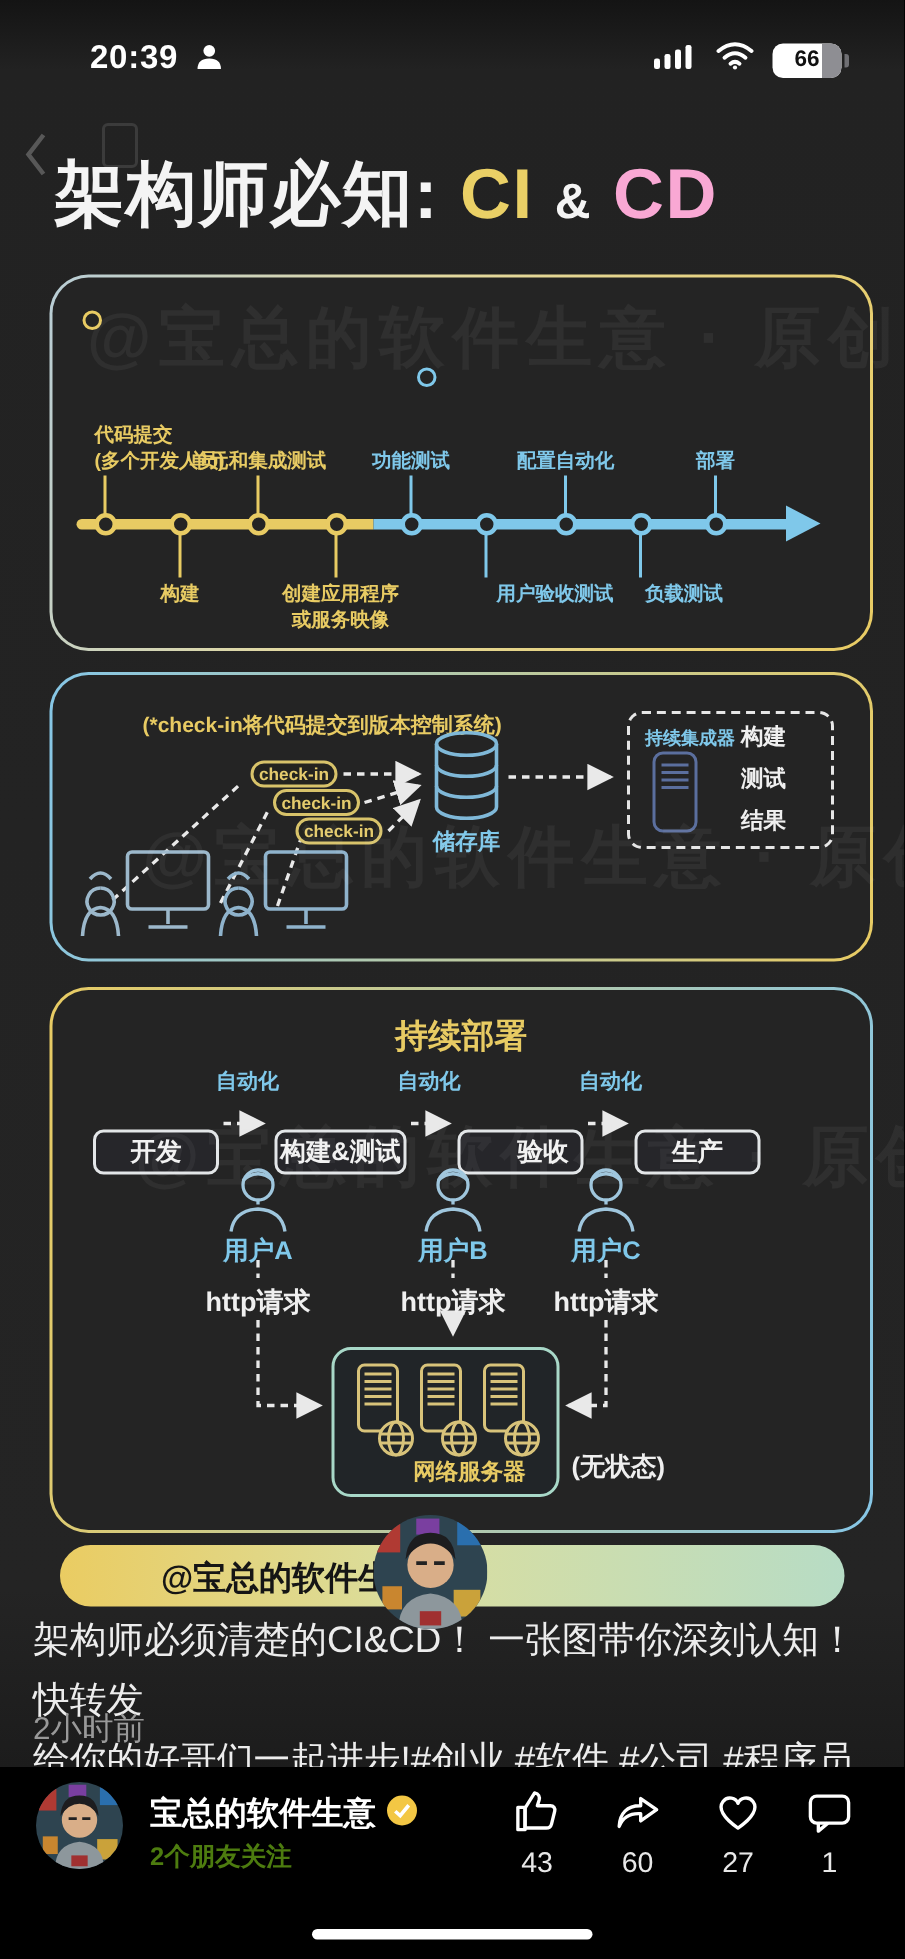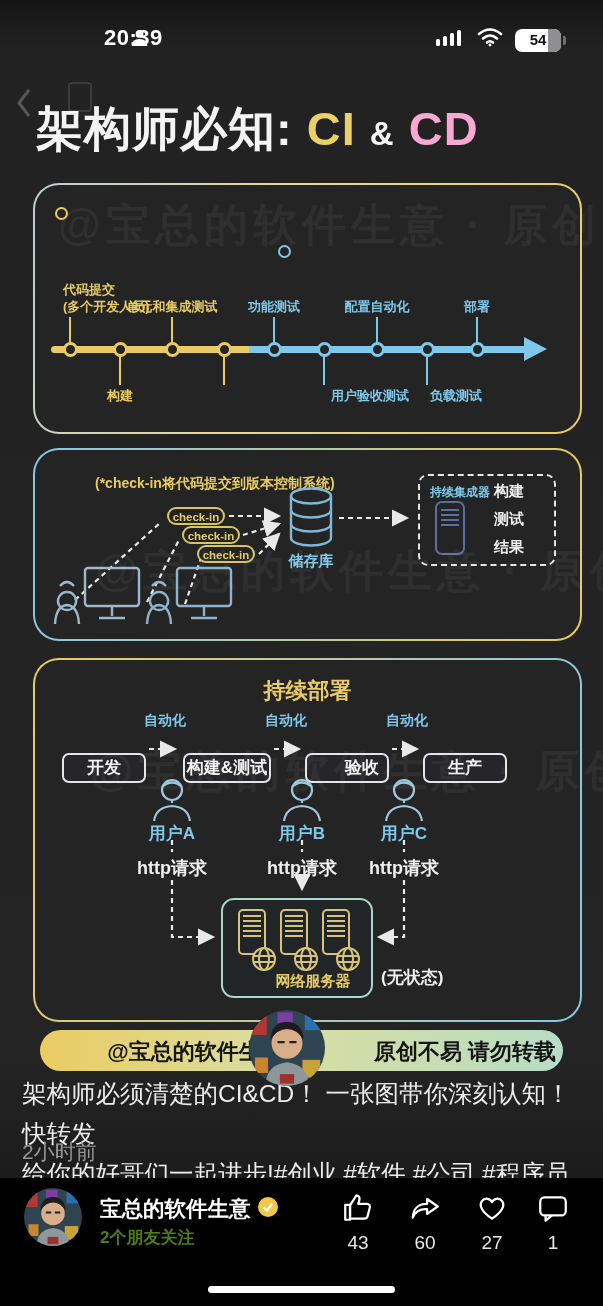--- a/index.html
+++ b/index.html
@@ -52,21 +52,21 @@
   .count{position:absolute;top:1232px;width:44px;text-align:center;color:#e8e8e8;font-size:19px;}
   .homebar{position:absolute;left:208px;top:1286px;width:187px;height:7px;border-radius:4px;background:#fff;}
   svg{display:block;}
 </style>
 </head>
 <body>
 
 <div class="screen">
   <div class="photo"></div>
 
-  <div class="abs time" style="left:60px;top:25px;margin-left:44px;">20:39</div>
+  <div class="abs time" style="left:60px;top:25px;">20:39</div>
   <div class="abs" style="left:130px;top:28px;">
     <svg width="19" height="19" viewBox="0 0 20 20">
         <circle cx="10" cy="6.2" r="4.1" fill="#fff"></circle>
         <path d="M1.8 19 Q1.8 11.6 10 11.6 Q18.2 11.6 18.2 19 Z" fill="#fff"></path>
       </svg>
   </div>
   <div class="abs" style="left:436px;top:29px;width:30px;height:17px;">
     <div class="sigbar" style="left:0;height:7px;"></div>
     <div class="sigbar" style="left:7px;height:10px;"></div>
     <div class="sigbar" style="left:14px;height:13px;"></div>
@@ -75,21 +75,21 @@
   <div class="abs" style="left:477px;top:28px;">
     <svg width="26" height="19" viewBox="0 0 26 19" fill="none" stroke="#fff" stroke-width="2.6" stroke-linecap="round">
       <path d="M2 6 Q13 -3 24 6"></path>
         <path d="M6 10.5 Q13 4.5 20 10.5"></path>
         <path d="M10 14.5 Q13 12 16 14.5"></path>
       <circle cx="13" cy="17" r="1.4" fill="#fff" stroke="none"></circle>
     </svg>
   </div>
   <div class="abs battery" style="left:515px;top:29px;">
     <div class="batt-gray"></div>
-    <div class="batt-num">54</div>
+    <div class="batt-num">66</div>
   </div>
   <div class="batt-nub"></div>
 
   <div class="abs" style="left:16px;top:88px;opacity:.45;">
     <svg width="16" height="30" viewBox="0 0 16 30" fill="none" stroke="#9a9a9a" stroke-width="3">
         <path d="M13 2 L3 15 L13 28"></path>
       </svg>
   </div>
   <div class="abs" style="left:68px;top:82px;width:20px;height:26px;border:2px solid #5a5a5a;border-radius:4px;opacity:.45;"></div>
   <div class="abs title" style="left:36px;top:98px;">
@@ -130,20 +130,22 @@
       <div class="node ny" style="left:78px;top:157px;"></div>
       <div class="node ny" style="left:130px;top:157px;"></div>
       <div class="node ny" style="left:182px;top:157px;"></div>
       <div class="node nb" style="left:232px;top:157px;"></div>
       <div class="node nb" style="left:282px;top:157px;"></div>
       <div class="node nb" style="left:335px;top:157px;"></div>
       <div class="node nb" style="left:385px;top:157px;"></div>
       <div class="node nb" style="left:435px;top:157px;"></div>
 
       <div class="abs lab yel ctr" style="left:25px;top:202px;width:120px;">构建</div>
+      <div class="abs lab yel ctr pre" style="left:132px;top:202px;width:120px;">创建应用程序
+或服务映像</div>
       <div class="abs lab blu ctr" style="left:275px;top:202px;width:120px;">用户验收测试</div>
       <div class="abs lab blu ctr" style="left:361px;top:202px;width:120px;">负载测试</div>
     </div>
   </div>
 
   <div class="panelwrap p2" style="left:33px;top:448px;width:545px;height:189px;">
     <div class="panelin">
       <div class="abs yel" style="left:60px;top:25px;font-size:14px;font-weight:bold;">(*check-in将代码提交到版本控制系统)</div>
 
       <svg class="abs" style="left:0;top:0;" width="545" height="185">
@@ -308,21 +310,20 @@
       <div class="abs wht" style="left:346px;top:306px;font-size:17px;font-weight:bold;">(无状态)</div>
     </div>
   </div>
 
   <div class="watermark" style="left:58px;top:196px;">@宝总的软件生意 · 原创</div>
   <div class="watermark" style="left:95px;top:542px;">@宝总的软件生意 · 原创</div>
   <div class="watermark" style="left:90px;top:742px;">@宝总的软件生意 · 原创</div>
 
   <div class="banner">
     <div class="bannertxt" style="left:55px;width:200px;text-align:center;">@宝总的软件生意</div>
-    <div class="bannertxt" style="left:325px;width:200px;text-align:center;">原创不易 请勿转载</div>
   </div>
   <div class="abs" style="left:249px;top:1010px;width:76px;height:76px;border-radius:50%;overflow:hidden;z-index:6;">
     <svg width="76" height="76" viewBox="0 0 64 64">
       <rect width="64" height="64" fill="#2e4450"></rect>
       <rect x="2" y="5" width="13" height="16" fill="#b03a33"></rect>
         <rect x="47" y="4" width="15" height="13" fill="#2a6fae"></rect>
       <rect x="24" y="2" width="13" height="9" fill="#7a3fa0"></rect>
         <rect x="5" y="40" width="11" height="13" fill="#c9862f"></rect>
       <rect x="45" y="42" width="15" height="15" fill="#caa23a"></rect>
       <path d="M14 64 Q14 46 32 44 Q50 46 50 64 Z" fill="#8d979c"></path>

